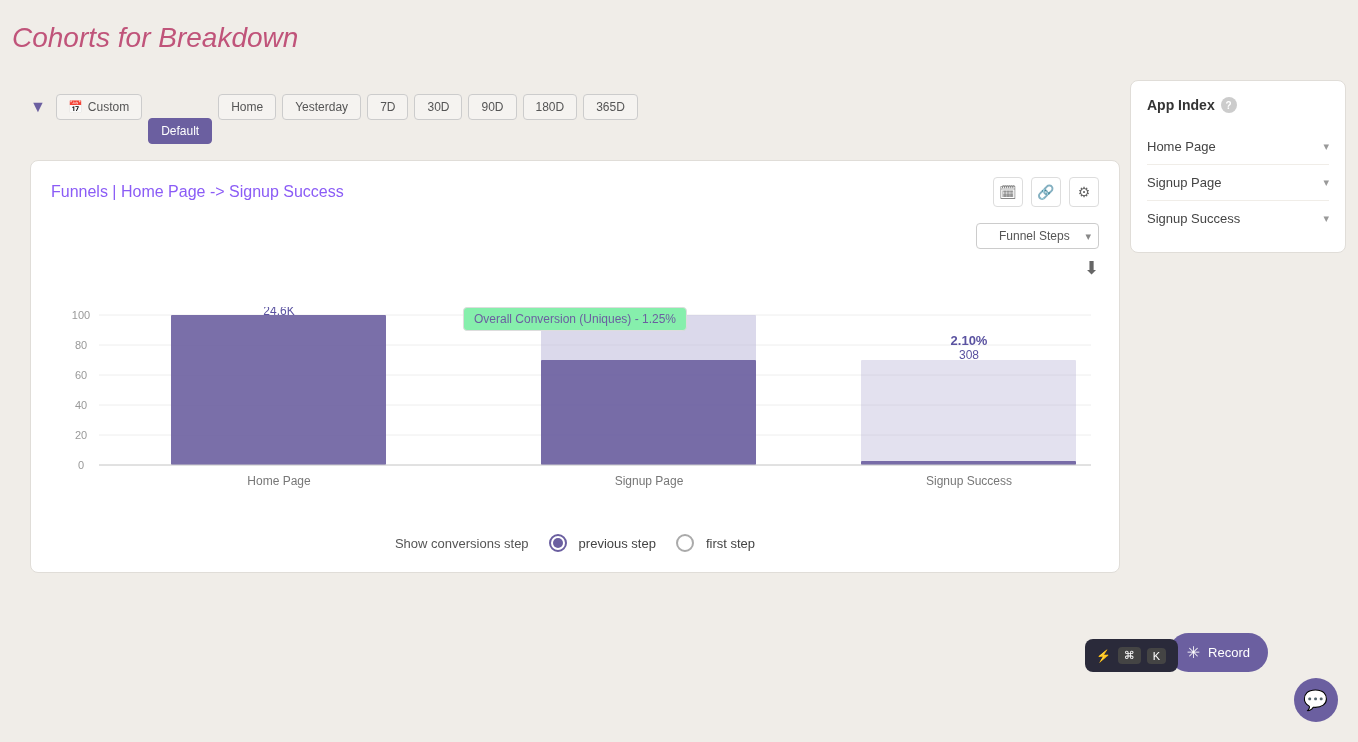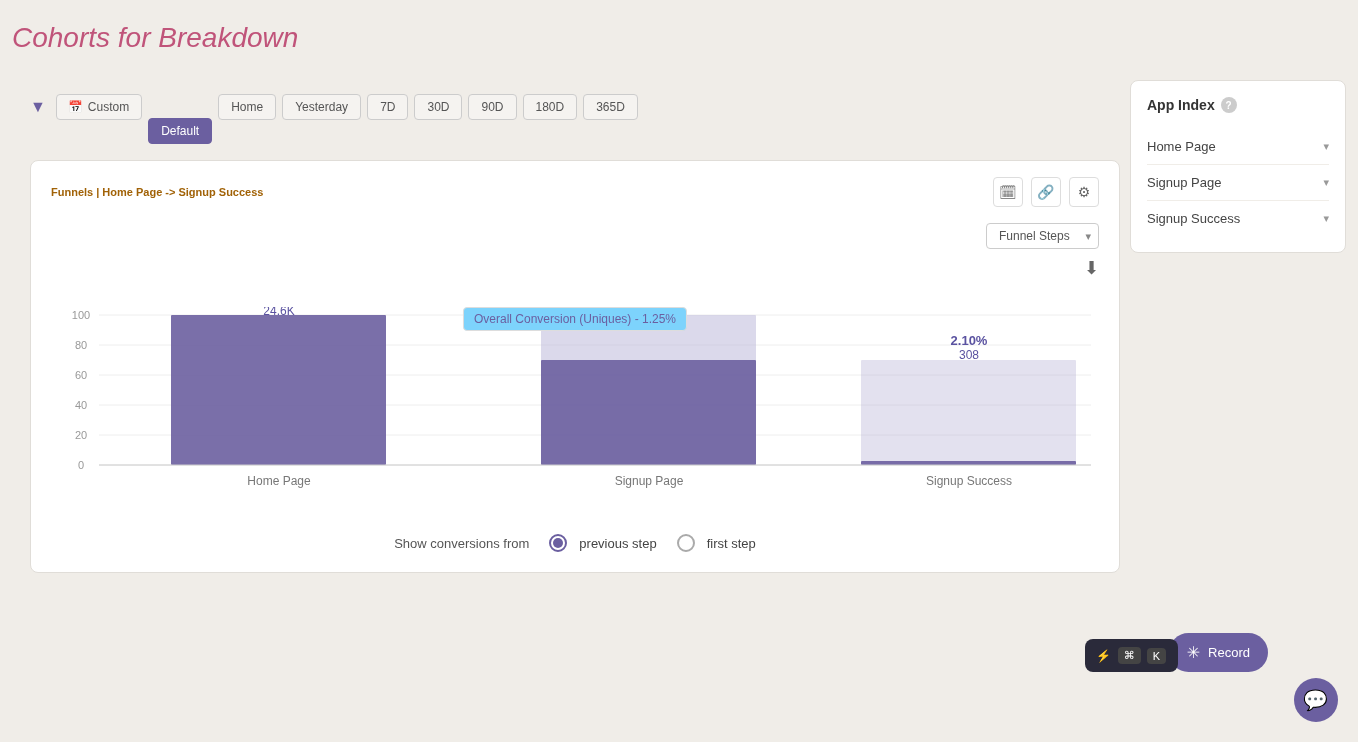--- a/index.html
+++ b/index.html
@@ -65,23 +65,23 @@
     }
 
     .chart-card-header {
       display: flex;
       align-items: center;
       justify-content: space-between;
       margin-bottom: 16px;
     }
 
     .chart-title {
-      font-size: 11px;
-      color: #a16207;
-      font-weight: 700;
+      font-size: 16px;
+      color: #8b5cf6;
+      font-weight: 400;
     }
 
     .chart-header-actions {
       display: flex;
       align-items: center;
       gap: 8px;
     }
 
     .icon-btn {
       width: 30px;
@@ -92,21 +92,21 @@
       display: flex;
       align-items: center;
       justify-content: center;
       cursor: pointer;
       color: #666;
       font-size: 14px;
     }
     .funnel-steps-select {
       border: 1px solid #ccc;
       border-radius: 4px;
-      padding: 5px 28px 5px 12px;
+      padding: 5px 28px 5px 22px;
       font-size: 12px;
       color: #555;
       background: white;
       appearance: none;
       cursor: pointer;
       position: relative;
     }
     .funnel-steps-wrapper {
       position: relative;
       display: inline-block;
@@ -133,21 +133,21 @@
     .chart-area {
       position: relative;
       padding: 0 10px;
     }
 
     .overall-conversion-badge {
       position: absolute;
       top: 0;
       left: 50%;
       transform: translateX(-50%);
-      background: #7dd3fc;
+      background: #86efac;
       border: 1px solid #ddd;
       border-radius: 4px;
       padding: 4px 10px;
       font-size: 12px;
       color: #6b5fa0;
       white-space: nowrap;
       z-index: 10;
     }
 
     .chart-svg-wrapper {
@@ -416,21 +416,21 @@
         <line x1="38" y1="158" x2="1030" y2="158" stroke="#ccc" stroke-width="1"></line>
 
         <text class="x-axis-label" x="218" y="178" text-anchor="middle" fill="#777" font-size="12">Home Page</text>
         <text class="x-axis-label" x="588" y="178" text-anchor="middle" fill="#777" font-size="12">Signup Page</text>
         <text class="x-axis-label" x="908" y="178" text-anchor="middle" fill="#777" font-size="12">Signup Success</text>
       </svg>
     </div>
   </div>
 
   <div class="conversion-row">
-    <span class="conversion-label">Show conversions from</span>
+    <span class="conversion-label">Show conversions step</span>
     <label class="radio-option">
       <div class="radio-circle selected"></div>
       <span>previous step</span>
     </label>
     <label class="radio-option">
       <div class="radio-circle unselected"></div>
       <span>first step</span>
     </label>
   </div>
 </div>

